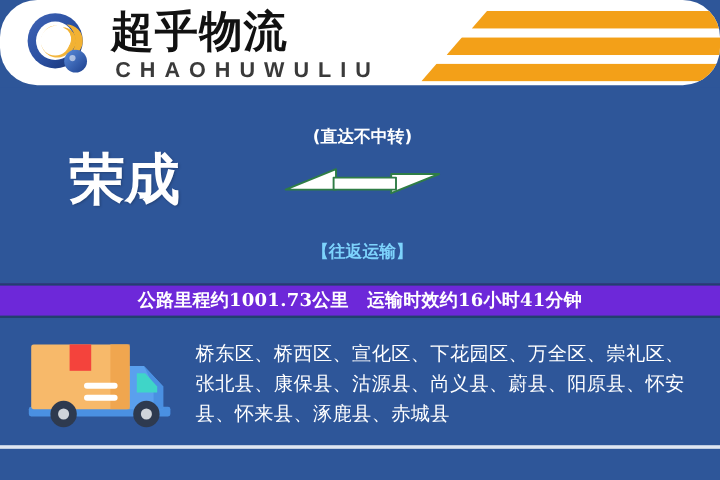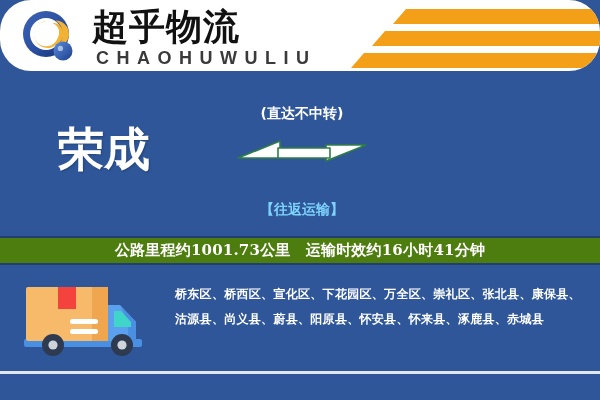--- a/index.html
+++ b/index.html
@@ -142,21 +142,21 @@
     left: -4px; top: 30px;
     width: 136px; height: 36px;
   }
 
   
   .info-bar {
     position: absolute;
     left: 0; top: 236px;
     width: 600px;
     height: 29px;
-    background: #4d7c0f;
+    background: #6d28d9;
     border-top: 2px solid #22406f;
     border-bottom: 2px solid #22406f;
     box-sizing: border-box;
     display: flex;
     align-items: center;
     justify-content: center;
   }
   .info-text {
     font-family: "DejaVu Serif", "Liberation Serif", serif;
     font-size: 15px;
@@ -171,26 +171,25 @@
     position: absolute;
     left: 22px; top: 281px;
     width: 124px; height: 78px;
   }
 
   .districts {
     position: absolute;
     left: 163px; top: 282px;
     width: 418px;
     font-family: "DejaVu Sans", "Liberation Sans", sans-serif;
-    font-size: 12px;
-    font-weight: bold;
+    font-size: 16px;
+    font-weight: normal;
     color: #ffffff;
     line-height: 25px;
     letter-spacing: 0.3px;
-    margin-left: 12px;
   }
 
   .bottom-rule {
     position: absolute;
     left: 0; top: 371px;
     width: 600px;
     height: 3px;
     background: #dfe6f2;
   }
 </style>

